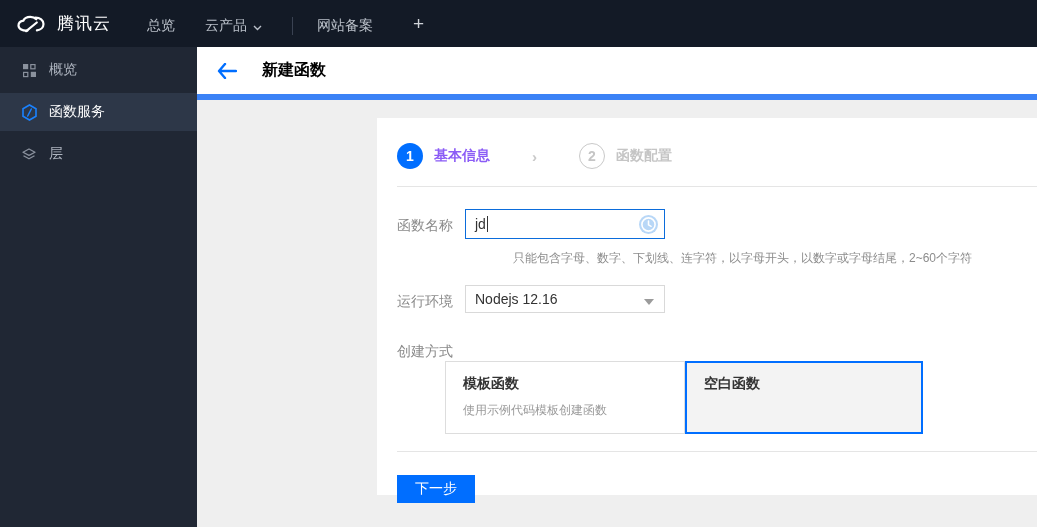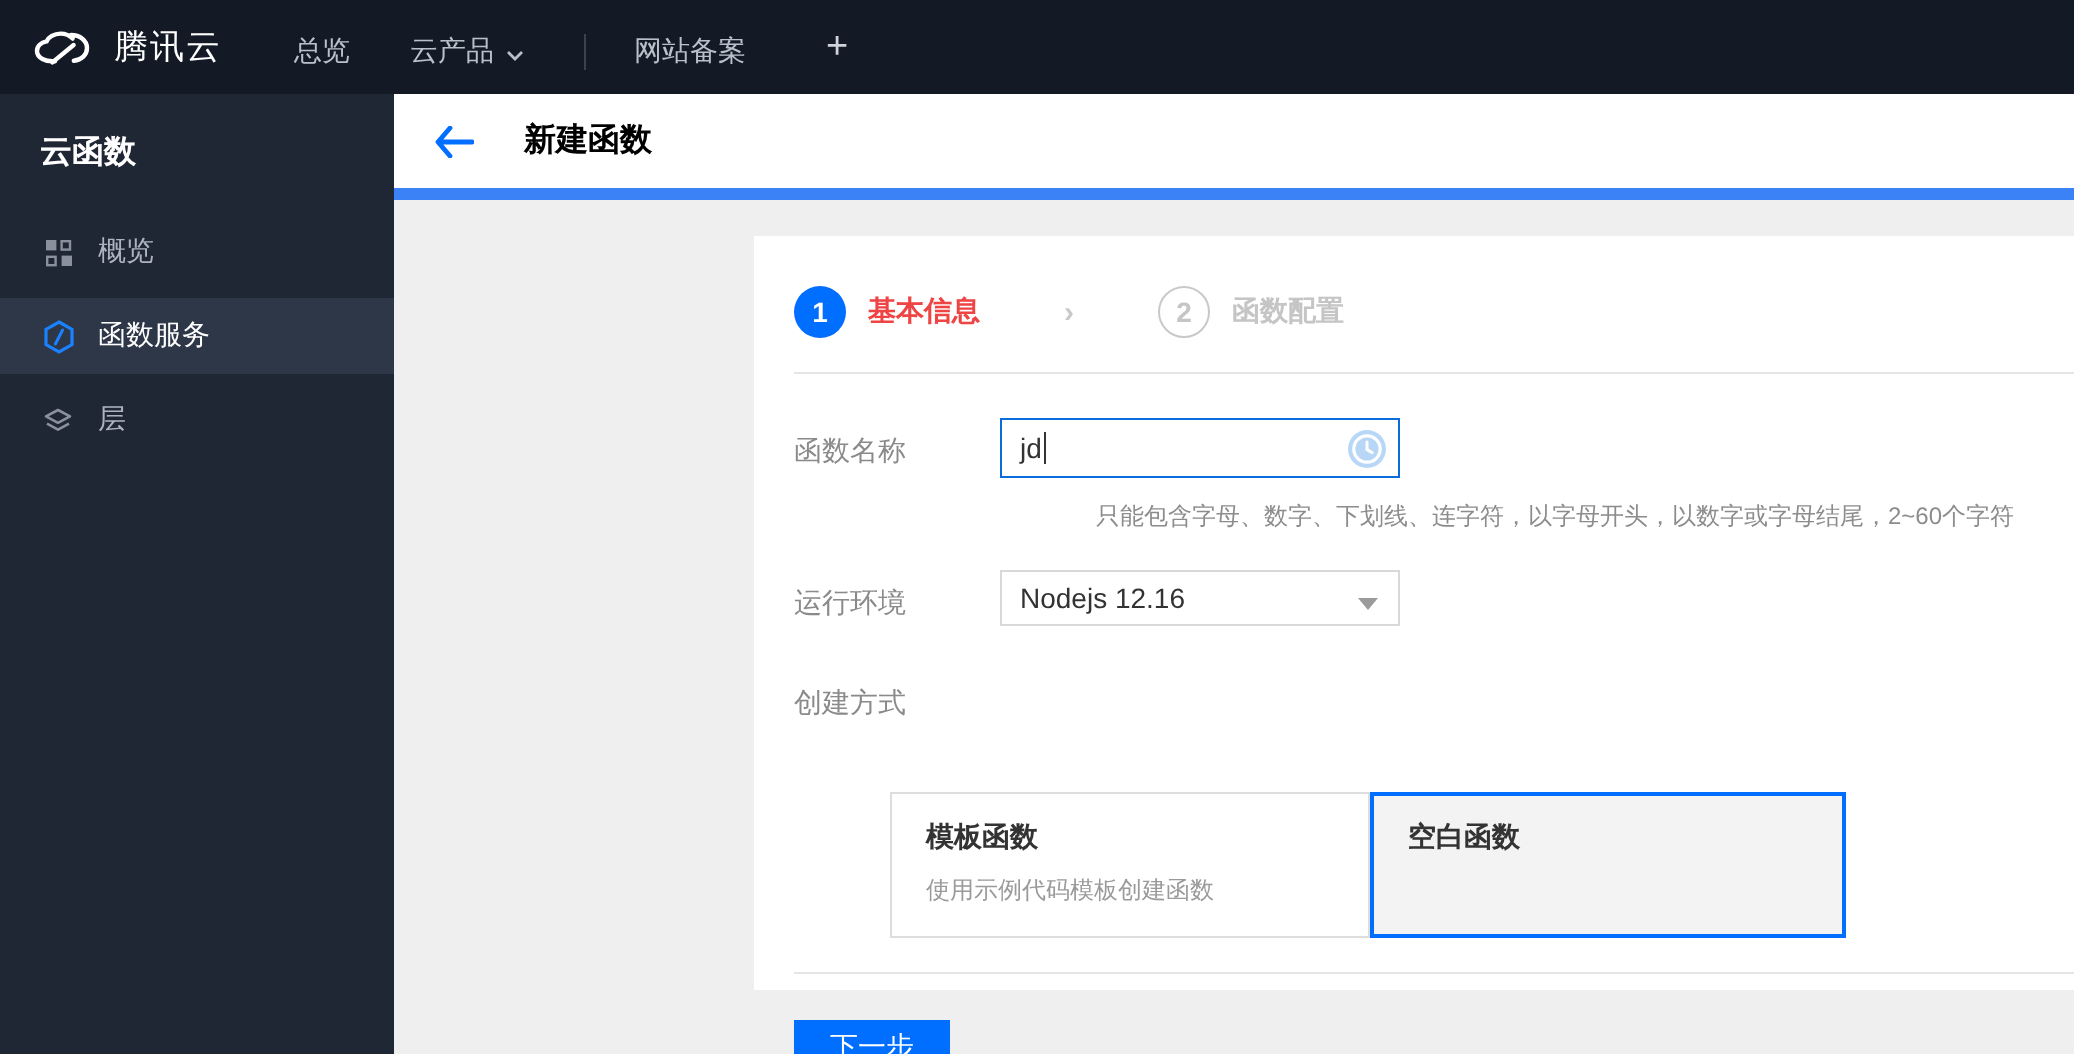--- a/index.html
+++ b/index.html
@@ -35,31 +35,31 @@
   .page-title { margin-left:25px; font-size:16px; font-weight:bold; color:#000000; }
 
   .card { margin:18px 0 0 180px; background:#ffffff; height:377px; padding-top:25px; }
 
   
   .steps { display:flex; align-items:center; padding-left:20px; height:26px; }
   .step-circle { width:26px; height:26px; border-radius:50%; display:flex; align-items:center;
     justify-content:center; font-size:14px; font-weight:bold; flex-shrink:0; }
   .step-circle.active { background:#006eff; color:#ffffff; }
   .step-circle.inactive { background:#ffffff; color:#c5c5c5; border:1px solid #c9c9c9; }
-  .step-label { margin-left:11px; font-size:14px; font-weight:bold; color:#ef4444; }
+  .step-label { margin-left:11px; font-size:14px; font-weight:bold; color:#8b5cf6; }
   .step-label.inactive { color:#c5c5c5; }
   .step-chevron { margin:0 42px; color:#c9c9c9; font-size:15px; font-weight:bold; }
 
   .divider { border-top:1px solid #e5e5e5; margin-left:20px; }
   .div1 { margin-top:17px; }
   .div2 { margin-top:17px; }
 
   
   .form { padding-left:20px; }
-  .form-row { display:flex;gap:35px; }
+  .form-row { display:flex; }
   .row-name { margin-top:22px; }
   .row-runtime { margin-top:18px; }
   .row-method { margin-top:22px;flex-direction:column; }
   .form-label { width:68px; font-size:14px; color:#8a8a8a; padding-top:8px; flex-shrink:0; }
 
   .text-input { position:relative; width:200px; height:30px; border:1px solid #0b6cdb;
     background:#ffffff; display:flex; align-items:center; padding:0 28px 0 9px; cursor:text; }
   .input-value { font-size:14px; color:#333333; }
   .caret-line { width:1px; height:16px; background:#333333; margin-left:1px;
     animation:blink 1s steps(1) infinite; }
@@ -108,21 +108,20 @@
           </svg>
       </span>
     </span>
     <span class="topnav-sep"></span>
     <span class="topnav-item">网站备案</span>
     <span class="topnav-plus">+</span>
   </div>
 </div>
 
 <div class="sidebar">
-  <div class="sidebar-title">云函数</div>
 
   <div class="side-item">
     <span class="icn">
       <svg width="15" height="15" viewBox="0 0 15 15">
         <rect x="1" y="1" width="5.2" height="5.2" fill="#8a919d"></rect>
         <rect x="8.8" y="1.6" width="4.2" height="4.2" fill="none" stroke="#8a919d" stroke-width="1.2"></rect>
         <rect x="1.6" y="9.4" width="4.2" height="4.2" fill="none" stroke="#8a919d" stroke-width="1.2"></rect>
         <rect x="8.8" y="8.8" width="5.2" height="5.2" fill="#8a919d"></rect>
       </svg>
     </span>

